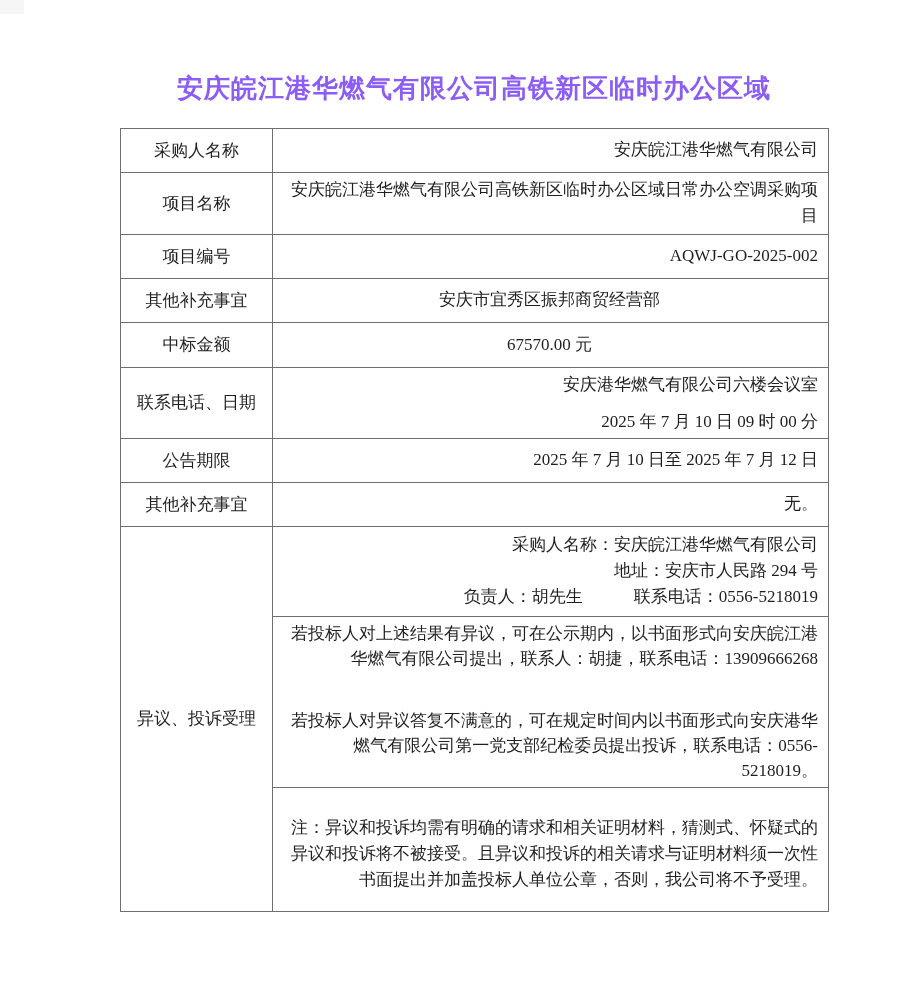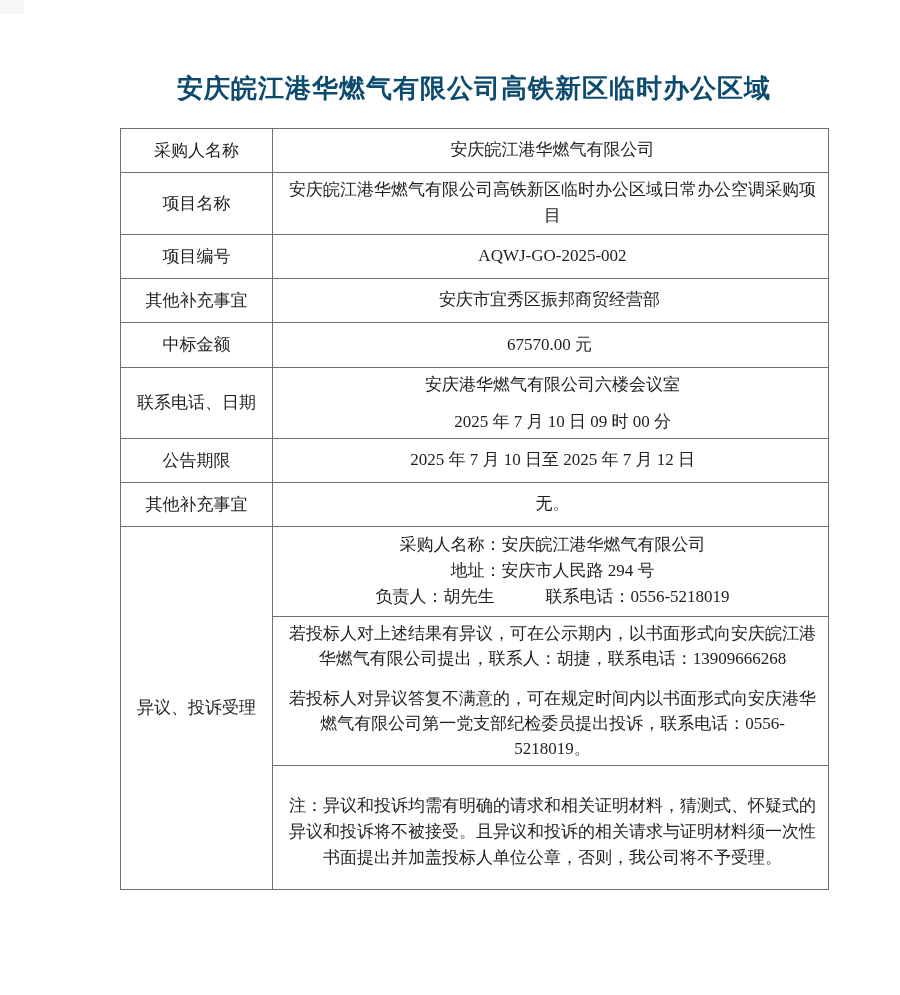--- a/index.html
+++ b/index.html
@@ -20,59 +20,59 @@
     margin-left: 120px;
     width: 708px;
   }
   .doc-title {
     margin-top: 64px;
     text-align: center;
     font-size: 26px;
     font-weight: bold;
     line-height: 50px;
     letter-spacing: 1px;
-    color: #0c4a6e;
+    color: #8b5cf6;
   }
   table.notice {
     margin-top: 14px;
     width: 708px;
     border-collapse: collapse;
     table-layout: fixed;
   }
   table.notice td {
     border: 1px solid #6f6f6f;
     font-size: 17px;
     vertical-align: middle;
   }
   td.lbl {
     text-align: center;
     padding: 10px 4px;
   }
   td.val {
     padding: 4px 10px 4px 14px;
-    text-align: center;
+    text-align: right;
     line-height: 1.55;
   }
   td.val.center { text-align: center; padding-left: 8px; }
   .h38 { height: 38px; }
   .h52 { height: 52px; }
   .h44 { height: 44px; }
   .h40 { height: 40px; }
   .h45 { height: 45px; }
   .h71 { height: 71px; }
   .h43 { height: 43px; }
   .h90 { height: 90px; }
   .h146 { height: 146px; }
   .h124 { height: 124px; }
   .tight { line-height: 1.42; }
   .twolines div { line-height: 25px; }
   .twolines div + div { margin-top: 12px; margin-left: 20px; }
   .contact-lines div { line-height: 26px; }
   .paras p { line-height: 25px; }
-  .paras p + p { margin-top: 15px; }
+  .paras p + p { margin-top: 37px; }
   .note { line-height: 26px; }
 </style>
 </head>
 <body>
 
 <div class="scan-mark"></div>
 
 <div class="doc">
 
   <div class="doc-title">

